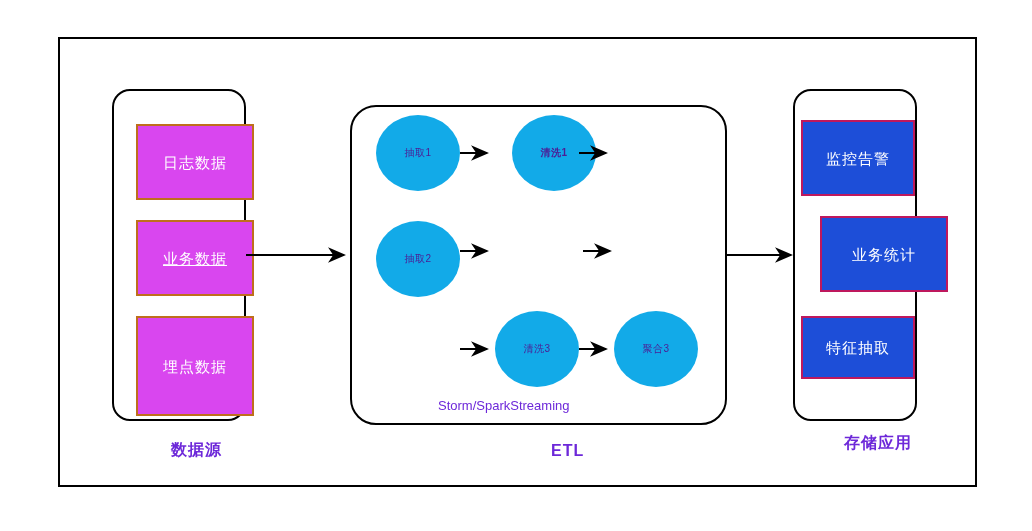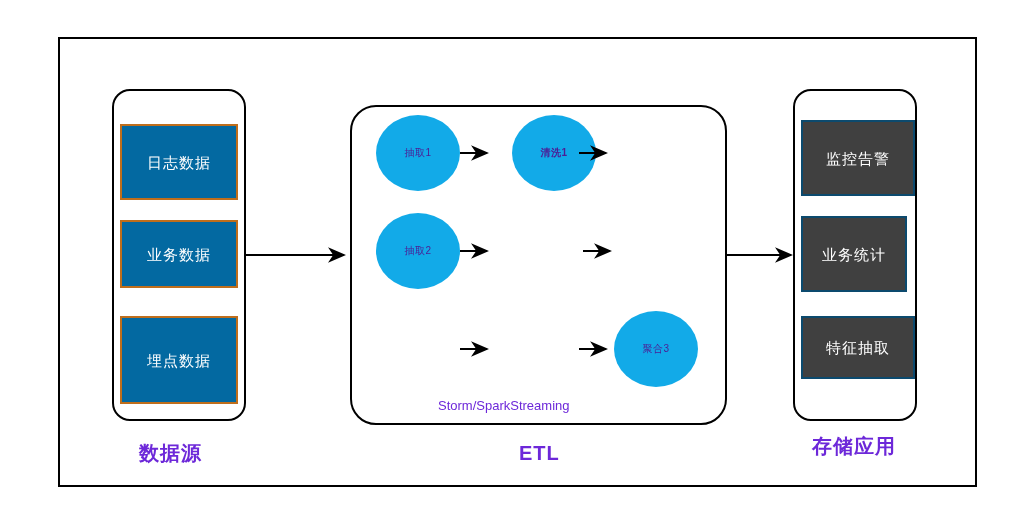--- a/index.html
+++ b/index.html
@@ -50,34 +50,35 @@
     box-sizing: border-box;
     display: flex;
     align-items: center;
     justify-content: center;
     color: #ffffff;
     font-size: 15px;
     letter-spacing: 1px;
     line-height: 1;
   }
   .card-orange {
-    background: #0369a1;
+    background: #d946ef;
     border: 2px solid #BF6E1C;
+    margin-left: 16px;
   }
   .card-green {
-    background: #404040;
-    border: 2px solid #0c4a6e;
+    background: #1d4ed8;
+    border: 2px solid #be185d;
   }
 
   .src-0 { left: 120px; top: 124px; width: 118px; height: 76px; }
-  .src-1 { left: 120px; top: 220px; width: 118px; height: 68px; }
-  .src-2 { left: 120px; top: 316px; width: 118px; height: 88px; }
+  .src-1 { left: 120px; top: 220px; width: 118px; height: 76px; text-decoration: underline; }
+  .src-2 { left: 120px; top: 316px; width: 118px; height: 100px; }
 
   .sink-0 { left: 801px; top: 120px; width: 114px; height: 76px; }
-  .sink-1 { left: 801px; top: 216px; width: 106px; height: 76px; }
+  .sink-1 { left: 820px; top: 216px; width: 128px; height: 76px; }
   .sink-2 { left: 801px; top: 316px; width: 114px; height: 63px; }
 
   
   .circle {
     position: absolute;
     background: #12AAE8;
     border-radius: 50%;
     display: flex;
     align-items: center;
     justify-content: center;
@@ -93,23 +94,24 @@
     overflow: visible;
   }
 
   
   .caption {
     position: absolute;
     color: #6d28d9;
     white-space: nowrap;
   }
   .caption-group {
-    font-size: 20px;
+    font-size: 16px;
     font-weight: bold;
     letter-spacing: 1px;
+    margin-left: 32px;
   }
   .caption-engine {
     font-size: 13px;
     font-weight: normal;
     letter-spacing: 0;
   }
 </style>
 </head>
 <body>
 
@@ -144,29 +146,30 @@
       <marker id="ah-1" markerWidth="9" markerHeight="9" refX="8" refY="4.5" orient="auto">
         <path d="M0,0.6 L9,4.5 L0,8.4 L2.6,4.5 Z" fill="#000000"></path>
       </marker>
     </defs>
     <line x1="0" y1="9" x2="27" y2="9" stroke="#000000" stroke-width="2" marker-end="url(#ah-1)"></line>
   </svg>
   <svg class="arrow-svg" style="left:579px; top:144px; width:36px; height:18px;" viewBox="0 0 36 18">
     <line x1="0" y1="9" x2="27" y2="9" stroke="#000000" stroke-width="2" marker-end="url(#ah-1)"></line>
   </svg>
 
-  <div class="circle" style="left:376px; top:213px; width:84px; height:76px;">抽取2</div>
+  <div class="circle" style="left:376px; top:221px; width:84px; height:76px;">抽取2</div>
 
   <svg class="arrow-svg" style="left:460px; top:242px; width:36px; height:18px;" viewBox="0 0 36 18">
     <line x1="0" y1="9" x2="27" y2="9" stroke="#000000" stroke-width="2" marker-end="url(#ah-1)"></line>
   </svg>
   <svg class="arrow-svg" style="left:583px; top:242px; width:36px; height:18px;" viewBox="0 0 36 18">
     <line x1="0" y1="9" x2="27" y2="9" stroke="#000000" stroke-width="2" marker-end="url(#ah-1)"></line>
   </svg>
 
+  <div class="circle" style="left:495px; top:311px; width:84px; height:76px;">清洗3</div>
   <div class="circle" style="left:614px; top:311px; width:84px; height:76px;">聚合3</div>
 
   <svg class="arrow-svg" style="left:460px; top:340px; width:36px; height:18px;" viewBox="0 0 36 18">
     <line x1="0" y1="9" x2="27" y2="9" stroke="#000000" stroke-width="2" marker-end="url(#ah-1)"></line>
   </svg>
   <svg class="arrow-svg" style="left:579px; top:340px; width:36px; height:18px;" viewBox="0 0 36 18">
     <line x1="0" y1="9" x2="27" y2="9" stroke="#000000" stroke-width="2" marker-end="url(#ah-1)"></line>
   </svg>
 
   <div class="caption caption-engine" style="left:438px; top:398px;">Storm/SparkStreaming</div>

